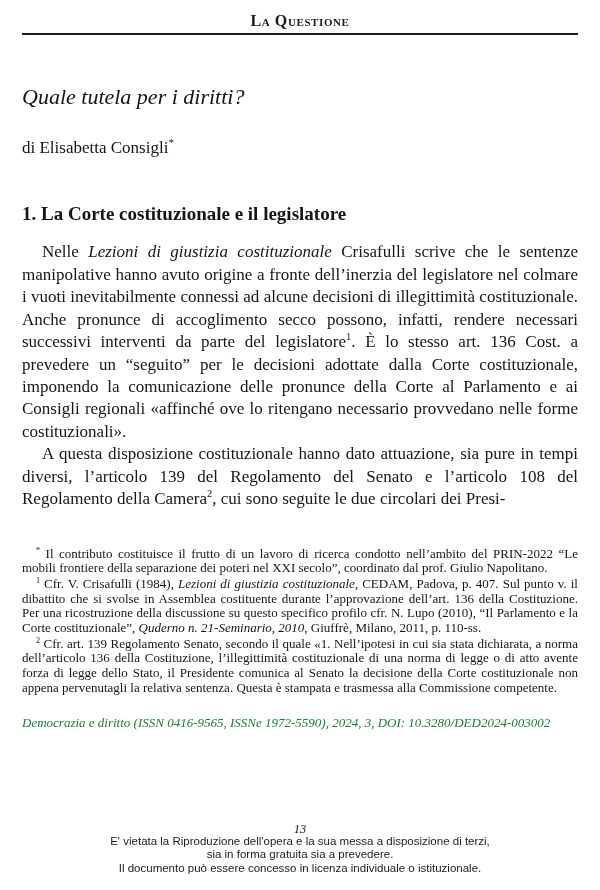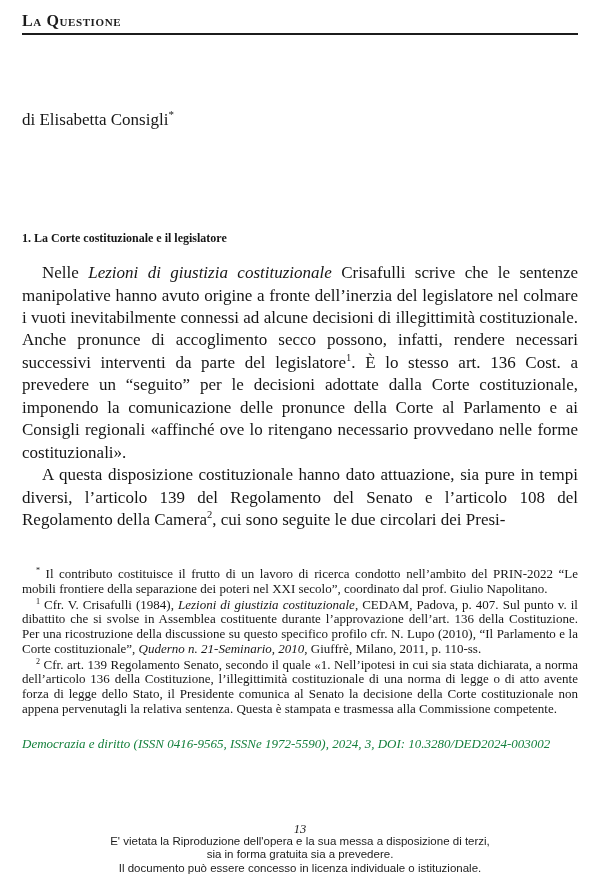--- a/index.html
+++ b/index.html
@@ -9,21 +9,21 @@
     height: 890px;
     position: relative;
     background: #ffffff;
     font-family: "Liberation Serif", serif;
     color: #161616;
     overflow: hidden;
   }
   .inner { padding: 12px 22px 0 22px; }
 
   .running-head {
-    text-align: left;
+    text-align: center;
     font-weight: 700;
     font-variant: small-caps;
     letter-spacing: 0.6px;
     font-size: 16px;
     color: #1b1b1b;
   }
   .head-rule {
     border: none;
     border-top: 2px solid #1c1c1c;
     margin-top: 3px;
@@ -35,22 +35,22 @@
     font-style: italic;
     font-weight: 400;
     line-height: 1.28;
     color: #141414;
   }
 
   .author { margin-top: 27px; font-size: 17px; }
   .author sup { font-size: 11px; }
 
   .section-heading {
-    margin-top: 101px;
-    font-size: 12px;
+    margin-top: 45px;
+    font-size: 19px;
     font-weight: 700;
   }
 
   p.body-par {
     font-size: 17px;
     line-height: 1.32;
     text-align: justify;
     text-indent: 20px;
   }
   p.body-par.first { margin-top: 16px; font-family: Liberation Serif, serif; }
@@ -97,21 +97,21 @@
 <body>
 
 <div class="page">
   <div class="inner">
 
     <div class="running-head">
       <span>La Questione</span>
     </div>
     <hr class="head-rule">
 
-    <h1 class="title"><br></h1>
+    <h1 class="title"><br><span>Quale tutela per i diritti?</span></h1>
 
     <div class="author"><span>di Elisabetta Consigli</span><sup>*</sup></div>
 
     <h2 class="section-heading">1. La Corte costituzionale e il legislatore</h2>
 
     <p class="body-par first"><span>Nelle </span><span class="it">Lezioni di giustizia costituzionale</span><span> Crisafulli scrive che le sentenze manipolative hanno avuto origine a fronte dell’inerzia del legislatore nel colmare i vuoti inevitabilmente connessi ad alcune decisioni di illegittimità costituzionale. Anche pronunce di accoglimento secco possono, infatti, rendere necessari successivi interventi da parte del legislatore</span><sup>1</sup><span>. È lo stesso art. 136 Cost. a prevedere un “seguito” per le decisioni adottate dalla Corte costituzionale, imponendo la comunicazione delle pronunce della Corte al Parlamento e ai Consigli regionali «affinché ove lo ritengano necessario provvedano nelle forme costituzionali».</span></p>
     <p class="body-par"><span>A questa disposizione costituzionale hanno dato attuazione, sia pure in tempi diversi, l’articolo 139 del Regolamento del Senato e l’articolo 108 del Regolamento della Camera</span><sup>2</sup><span>, cui sono seguite le due circolari dei Presi-</span></p>
 
     <div class="footnotes">
       <p><sup>*</sup><span> Il contributo costituisce il frutto di un lavoro di ricerca condotto nell’ambito del PRIN-2022 “Le mobili frontiere della separazione dei poteri nel XXI secolo”, coordinato dal prof. Giulio Napolitano.</span></p>

